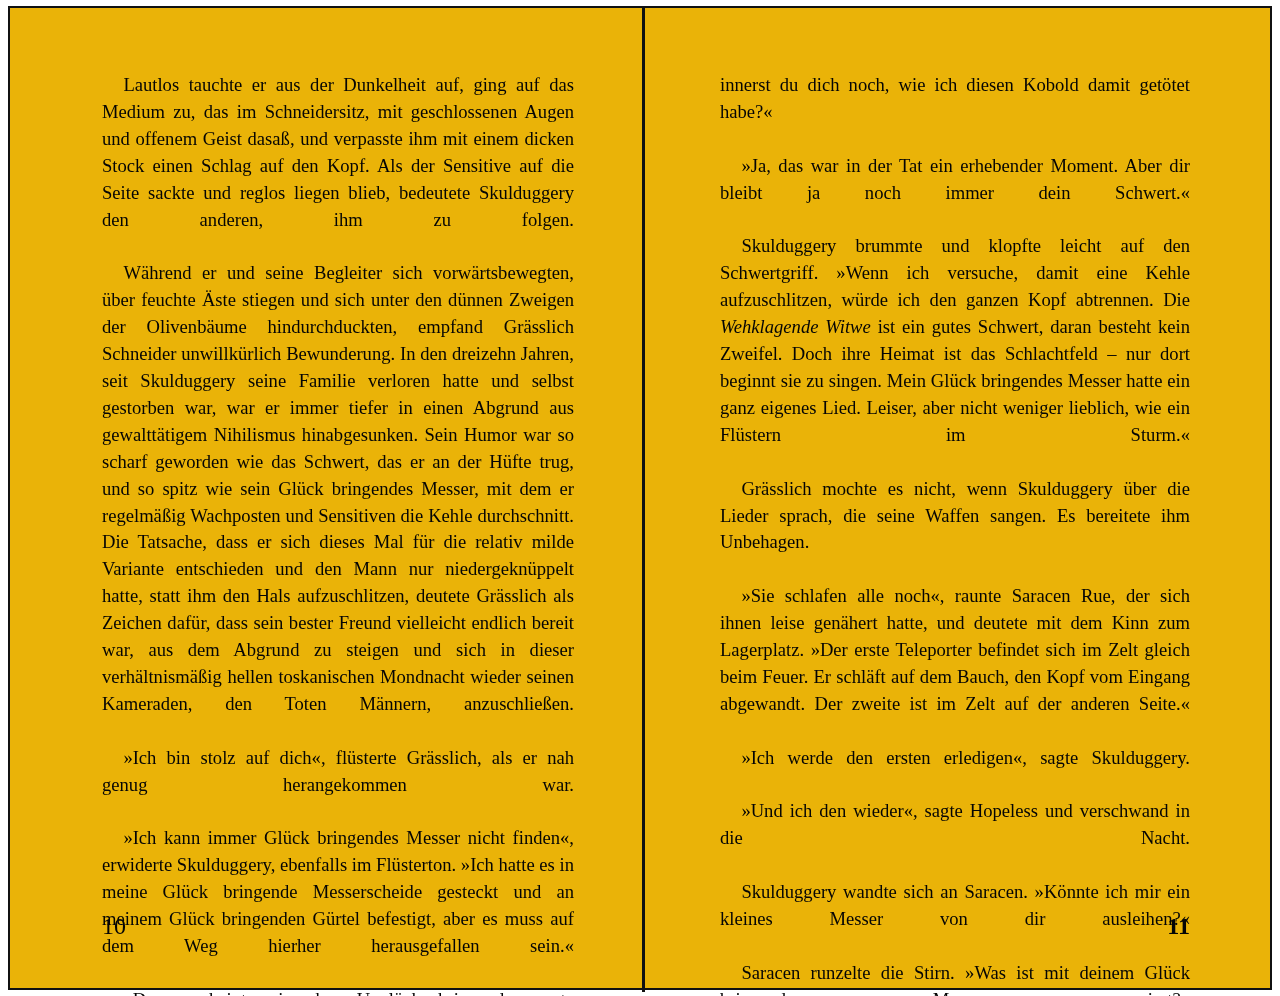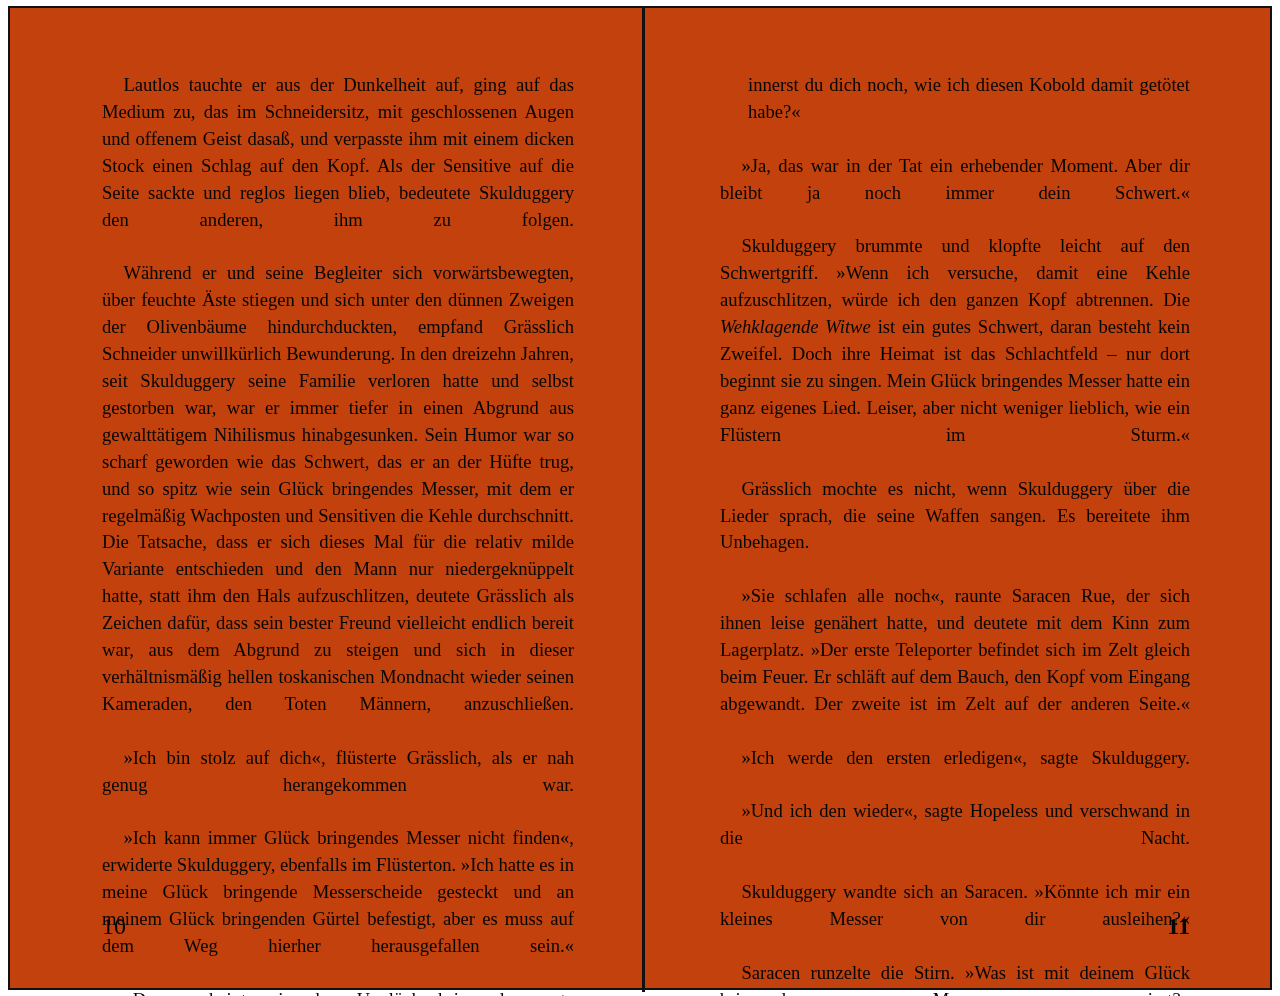--- a/index.html
+++ b/index.html
@@ -17,21 +17,21 @@
 
   
   #spread {
     position: absolute;
     left: 8px;
     top: 6px;
     width: 1264px;
     height: 984px;
     border: 2px solid #111111;
     box-sizing: border-box;
-    background: #c2410c;
+    background: #eab308;
   }
 
   #spine {
     position: absolute;
     left: 632px;
     top: 0px;
     width: 3px;
     height: 984px;
     background: #111111;
   }
@@ -55,21 +55,21 @@
     hyphens: none;
     color: #050505;
   }
   #page-left .textblock  { left: 92px; width: 472px; }
   #page-right .textblock { left: 75px; width: 470px; }
 
   .textblock p {
     margin: 0;
     text-indent: 1.15em;
   }
-  .textblock p.noindent { text-indent: 0; margin-left: 28px; }
+  .textblock p.noindent { text-indent: 0; }
 
   
   .textblock p::after {
     content: "";
     display: inline-block;
     width: 100%;
   }
 
   em {
     font-style: italic;

